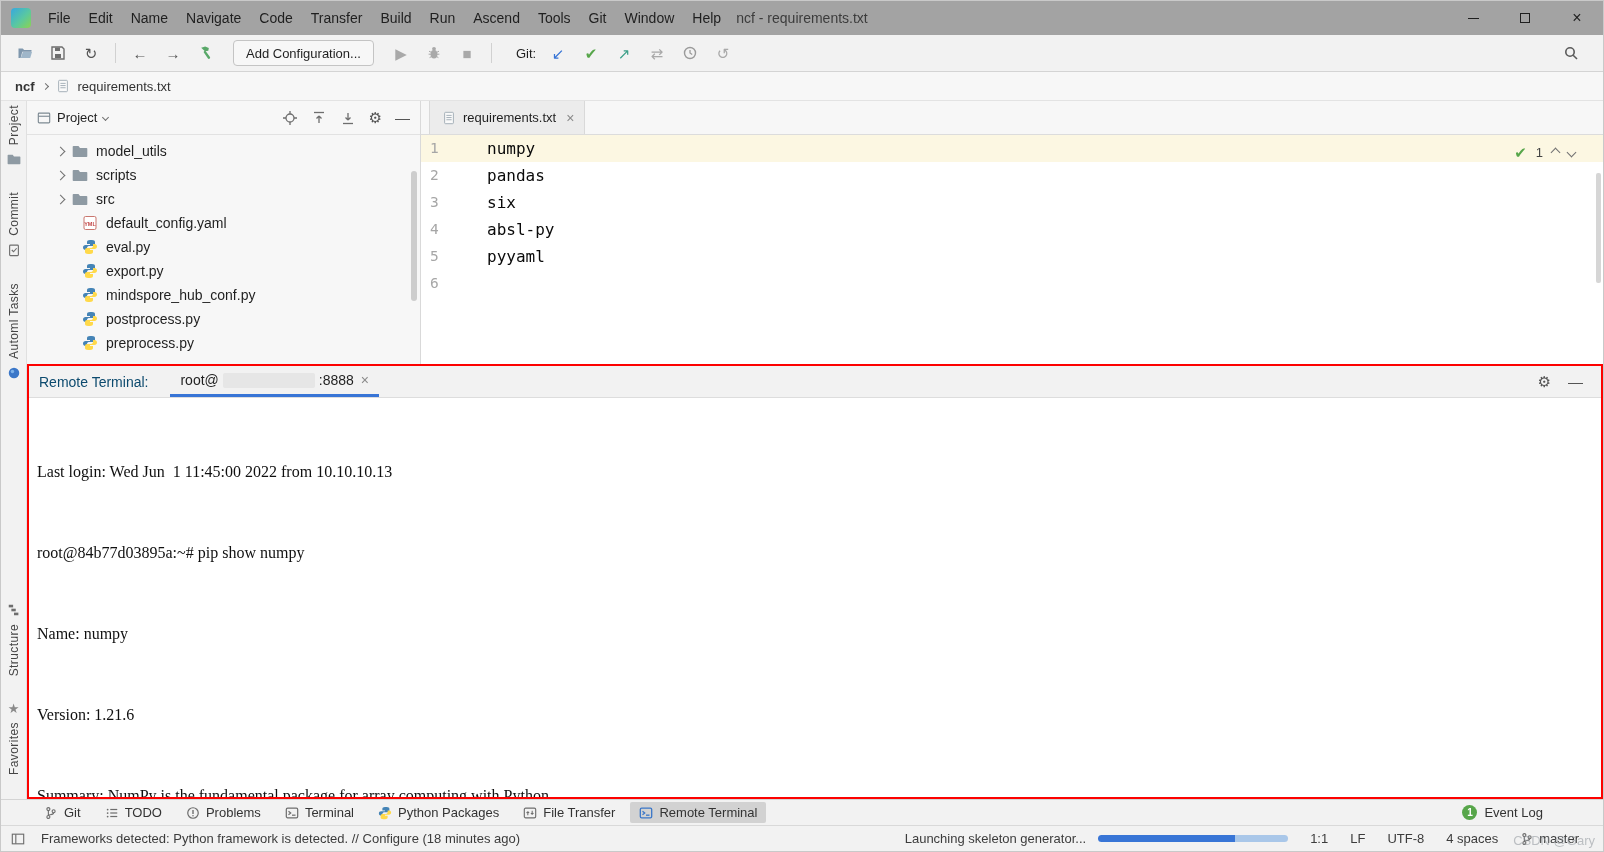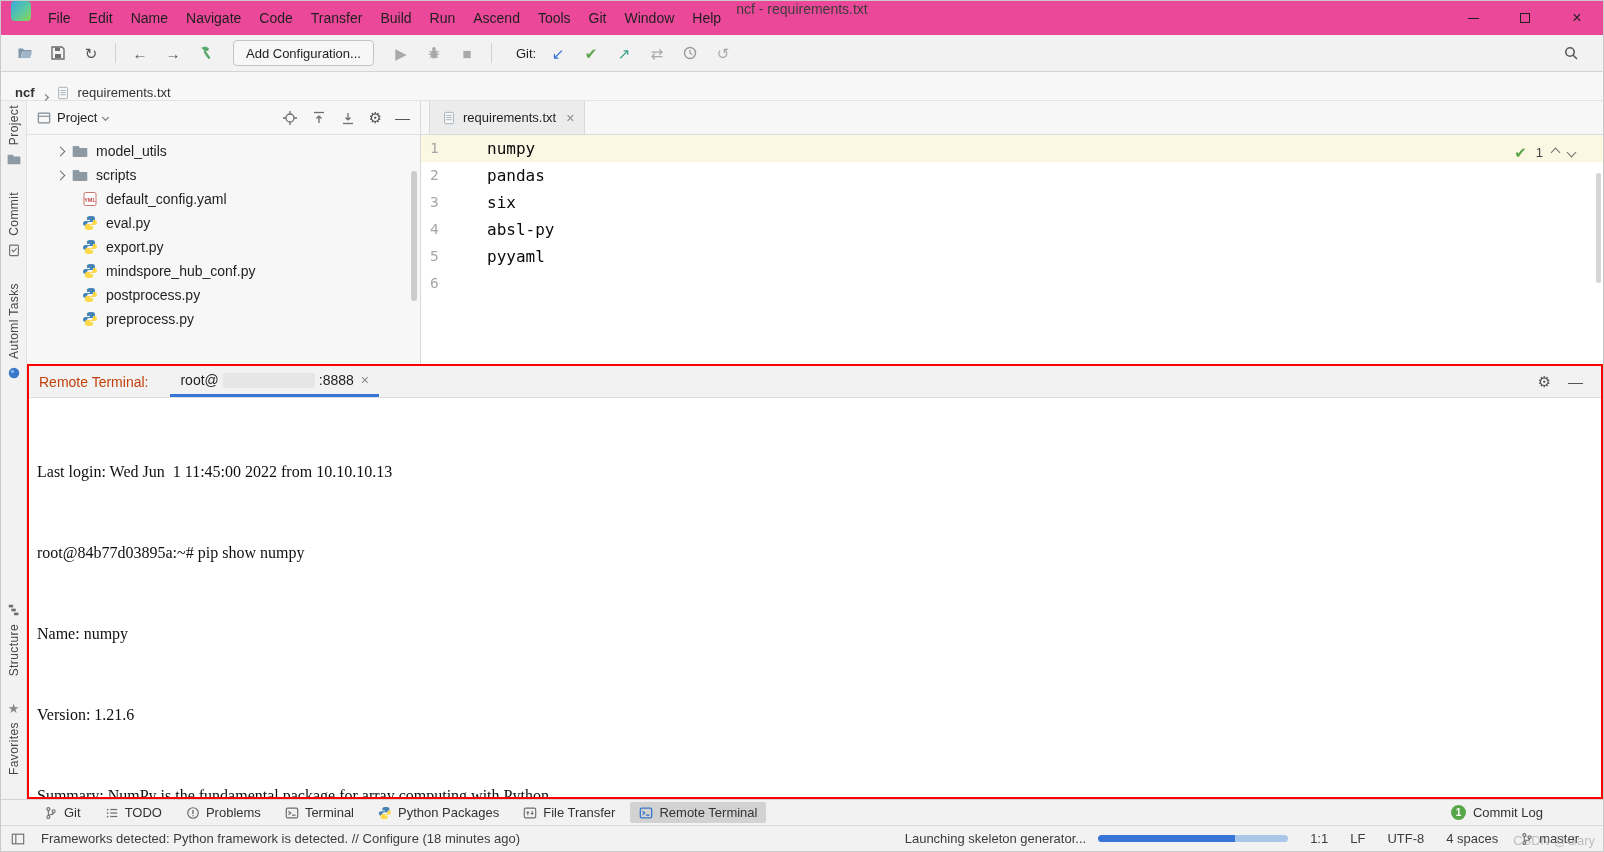--- a/index.html
+++ b/index.html
@@ -1,21 +1,21 @@
 <!DOCTYPE html>
 <html style="--annotation-red: #fd0100; --accent-blue: #3875d6; --git-green: #57a64a; --highlight-line: #fcf7e2;"><head>
 <meta charset="utf-8">
 <style>
   *{margin:0;padding:0;box-sizing:border-box;}
   html,body{width:1604px;height:852px;}
   body{font-family:"Liberation Sans",sans-serif;background:#fff;color:#1f1f1f;overflow:hidden;}
   .ide{width:1604px;height:852px;display:flex;flex-direction:column;background:#fff;position:relative;border:1px solid #c9c9c9;}
 
   
-  .titlebar{flex:0 0 34px;background:#ec4899;display:flex;align-items:flex-start;position:relative;}
+  .titlebar{flex:0 0 34px;background:#a3a3a3;display:flex;align-items:center;position:relative;}
   .logo{width:20px;height:20px;border-radius:4px;margin:0 8px 0 10px;background:linear-gradient(135deg,#37a8e0,#5ac8a0 55%,#8bd450);flex:0 0 20px;}
   .menubar{display:flex;align-items:center;height:100%;z-index:2;}
   .menu-item{padding:0 9px;font-size:14px;color:#1f1f1f;line-height:34px;cursor:default;}
   .win-title{position:absolute;left:0;right:0;text-align:center;font-size:14px;color:#3c3c3c;pointer-events:none;}
   .win-controls{margin-left:auto;display:flex;height:100%;z-index:2;}
   .win-btn{width:52px;height:100%;display:flex;align-items:center;justify-content:center;font-size:16px;color:#1f1f1f;}
   .win-min-glyph{width:11px;border-bottom:1.5px solid #1f1f1f;height:1px;display:inline-block;}
   .win-max-glyph{width:10px;height:10px;border:1.3px solid #1f1f1f;display:inline-block;}
 
   
@@ -26,21 +26,21 @@
   .glyph{font-size:15px;color:#7d7d7d;line-height:1;}
   .glyph.dark{color:#555;}
   .glyph.blue{color:var(--accent-blue,#3875d6);}
   .glyph.green{color:var(--git-green,#57a64a);}
   .glyph.teal{color:#3da089;}
   .glyph.disabled{color:#a9a9a9;}
   .git-label{font-size:13px;color:#1f1f1f;margin:0 3px 0 14px;}
   .tb-right{margin-left:auto;display:flex;align-items:center;gap:12px;padding-right:8px;}
 
   
-  .breadcrumb{flex:0 0 29px;background:#f7f7f7;border-bottom:1px solid #e3e3e3;display:flex;align-items:flex-end;padding-left:14px;font-size:13px;color:#333;gap:8px;}
+  .breadcrumb{flex:0 0 29px;background:#f7f7f7;border-bottom:1px solid #e3e3e3;display:flex;align-items:center;padding-left:14px;font-size:13px;color:#333;gap:8px;}
   .breadcrumb .root{font-weight:bold;}
 
   
   .content{flex:1;display:flex;min-height:0;}
   .stripe{flex:0 0 26px;background:#f2f2f2;border-right:1px solid #e0e0e0;display:flex;flex-direction:column;align-items:center;padding-top:4px;}
   .stripe-group{display:flex;flex-direction:column;align-items:center;gap:26px;}
   .stripe-group.bottom{margin-top:auto;padding-bottom:24px;}
   .stripe-btn{display:flex;flex-direction:column;align-items:center;gap:7px;}
   .vtext{writing-mode:vertical-rl;transform:rotate(180deg);font-size:12px;color:#454545;letter-spacing:.4px;}
   .content-main{flex:1;display:flex;flex-direction:column;min-width:0;}
@@ -67,21 +67,21 @@
   .code-row.hl{background:var(--highlight-line,#fcf7e2);}
   .gutter-num{flex:0 0 66px;color:#a6a6a6;padding-left:9px;font-size:14.5px;}
   .code-text{color:#0a0a0a;white-space:pre;}
   .inspect{position:absolute;top:10px;right:28px;display:flex;align-items:center;gap:9px;font-size:13px;font-family:"Liberation Sans",sans-serif;}
   .inspect .count{color:#444;}
   .ed-scroll{position:absolute;top:38px;right:2px;width:5px;height:110px;background:#d6d6d6;border-radius:2px;}
 
   
   .terminal-panel{flex:1;display:flex;flex-direction:column;min-height:0;border:2px solid var(--annotation-red,#fd0100);background:#fff;}
   .term-header{flex:0 0 32px;background:#f2f2f2;border-bottom:1px solid #ddd;display:flex;align-items:stretch;padding:0 10px;gap:10px;}
-  .term-label{font-size:14px;color:#c2410c;margin-right:12px;align-self:center;text-align:right;}
+  .term-label{font-size:14px;color:#0c4a6e;margin-right:12px;align-self:center;text-align:right;}
   .term-tab{display:flex;align-items:center;gap:4px;padding:0 10px;border-bottom:3px solid var(--accent-blue,#3875d6);font-size:14px;color:#1f1f1f;}
   .redacted{display:inline-block;width:92px;height:15px;background:#e6e6e6;border-radius:2px;}
   .term-icons{margin-left:auto;display:flex;gap:17px;align-items:center;padding-right:8px;}
   .term-body{flex:1;padding:6px 70px 0 8px;font-family:Liberation Serif, serif;font-size:16px;line-height:27px;color:#101010;white-space:pre-wrap;word-break:break-all;overflow:hidden;}
 
   
   .toolwindow-bar{flex:0 0 26px;background:#f2f2f2;border-top:1px solid #d4d4d4;display:flex;align-items:center;padding:0 14px 0 34px;font-size:13px;color:#333;gap:6px;}
   .tw-item{display:flex;align-items:center;gap:6px;padding:3px 9px;border-radius:2px;}
   .tw-item.active{background:#d2d2d2;}
   .tw-right{margin-left:auto;display:flex;align-items:center;gap:7px;margin-right:46px;}
@@ -308,20 +308,27 @@
                 </svg>
               <span>model_utils</span>
             </div>
             <div class="tree-row folder">
               <span class="chev right"></span>
               <svg class="icon16" viewBox="0 0 16 16">
                   <path d="M1.5 3h5l1.5 2h6.5a.8.8 0 0 1 .8.8v7.4a.8.8 0 0 1-.8.8h-13a.8.8 0 0 1-.8-.8V3.8A.8.8 0 0 1 1.5 3z" fill="#8e9aa3"></path>
                 </svg>
               <span>scripts</span>
             </div>
+            <div class="tree-row folder">
+              <span class="chev right"></span>
+              <svg class="icon16" viewBox="0 0 16 16">
+                  <path d="M1.5 3h5l1.5 2h6.5a.8.8 0 0 1 .8.8v7.4a.8.8 0 0 1-.8.8h-13a.8.8 0 0 1-.8-.8V3.8A.8.8 0 0 1 1.5 3z" fill="#8e9aa3"></path>
+                </svg>
+              <span>src</span>
+            </div>
             <div class="tree-row file">
               <svg class="icon16" viewBox="0 0 16 16">
                   <rect x="2" y="1.5" width="12" height="13" rx="1.5" fill="#fff" stroke="#c9766e"></rect>
                   <text x="8" y="11" font-size="5.5" fill="#c24646" text-anchor="middle" font-weight="bold">YML</text>
                 </svg>
               <span>default_config.yaml</span>
             </div>
             <div class="tree-row file">
               <svg class="icon16" viewBox="0 0 16 16">
                   <path d="M8 1C6 1 5 1.8 5 3v2h3v1H3.5C2 6 1 7 1 8.5S2 11 3.5 11H5V9c0-1.4 1.2-2 2.5-2H11c1.2 0 2-.8 2-2V3c0-1.2-1-2-3-2z" fill="#4584b6"></path>
@@ -498,21 +505,21 @@
     <span class="tw-item active">
       <svg class="icon14" viewBox="0 0 16 16">
           <rect x="1.5" y="2.5" width="13" height="11" rx="1.5" fill="none" stroke="#3b77c8" stroke-width="1.5"></rect>
           <path d="M4 6l2.5 2L4 10" fill="none" stroke="#3b77c8" stroke-width="1.5"></path>
           <line x1="8" y1="10.5" x2="12" y2="10.5" stroke="#3b77c8" stroke-width="1.5"></line>
         </svg>
       <span>Remote Terminal</span>
     </span>
     <span class="tw-right">
       <span class="badge">1</span>
-      <span>Commit Log</span>
+      <span>Event Log</span>
     </span>
   </footer>
 
   <footer class="statusbar">
     <svg class="icon14" viewBox="0 0 16 16">
         <rect x="1.5" y="2.5" width="13" height="11" fill="none" stroke="#6e6e6e" stroke-width="1.3"></rect>
         <line x1="5.5" y1="2.5" x2="5.5" y2="13.5" stroke="#6e6e6e" stroke-width="1.3"></line>
       </svg>
     <span class="sb-msg">Frameworks detected: Python framework is detected. // Configure (18 minutes ago)</span>
     <div class="sb-right">

